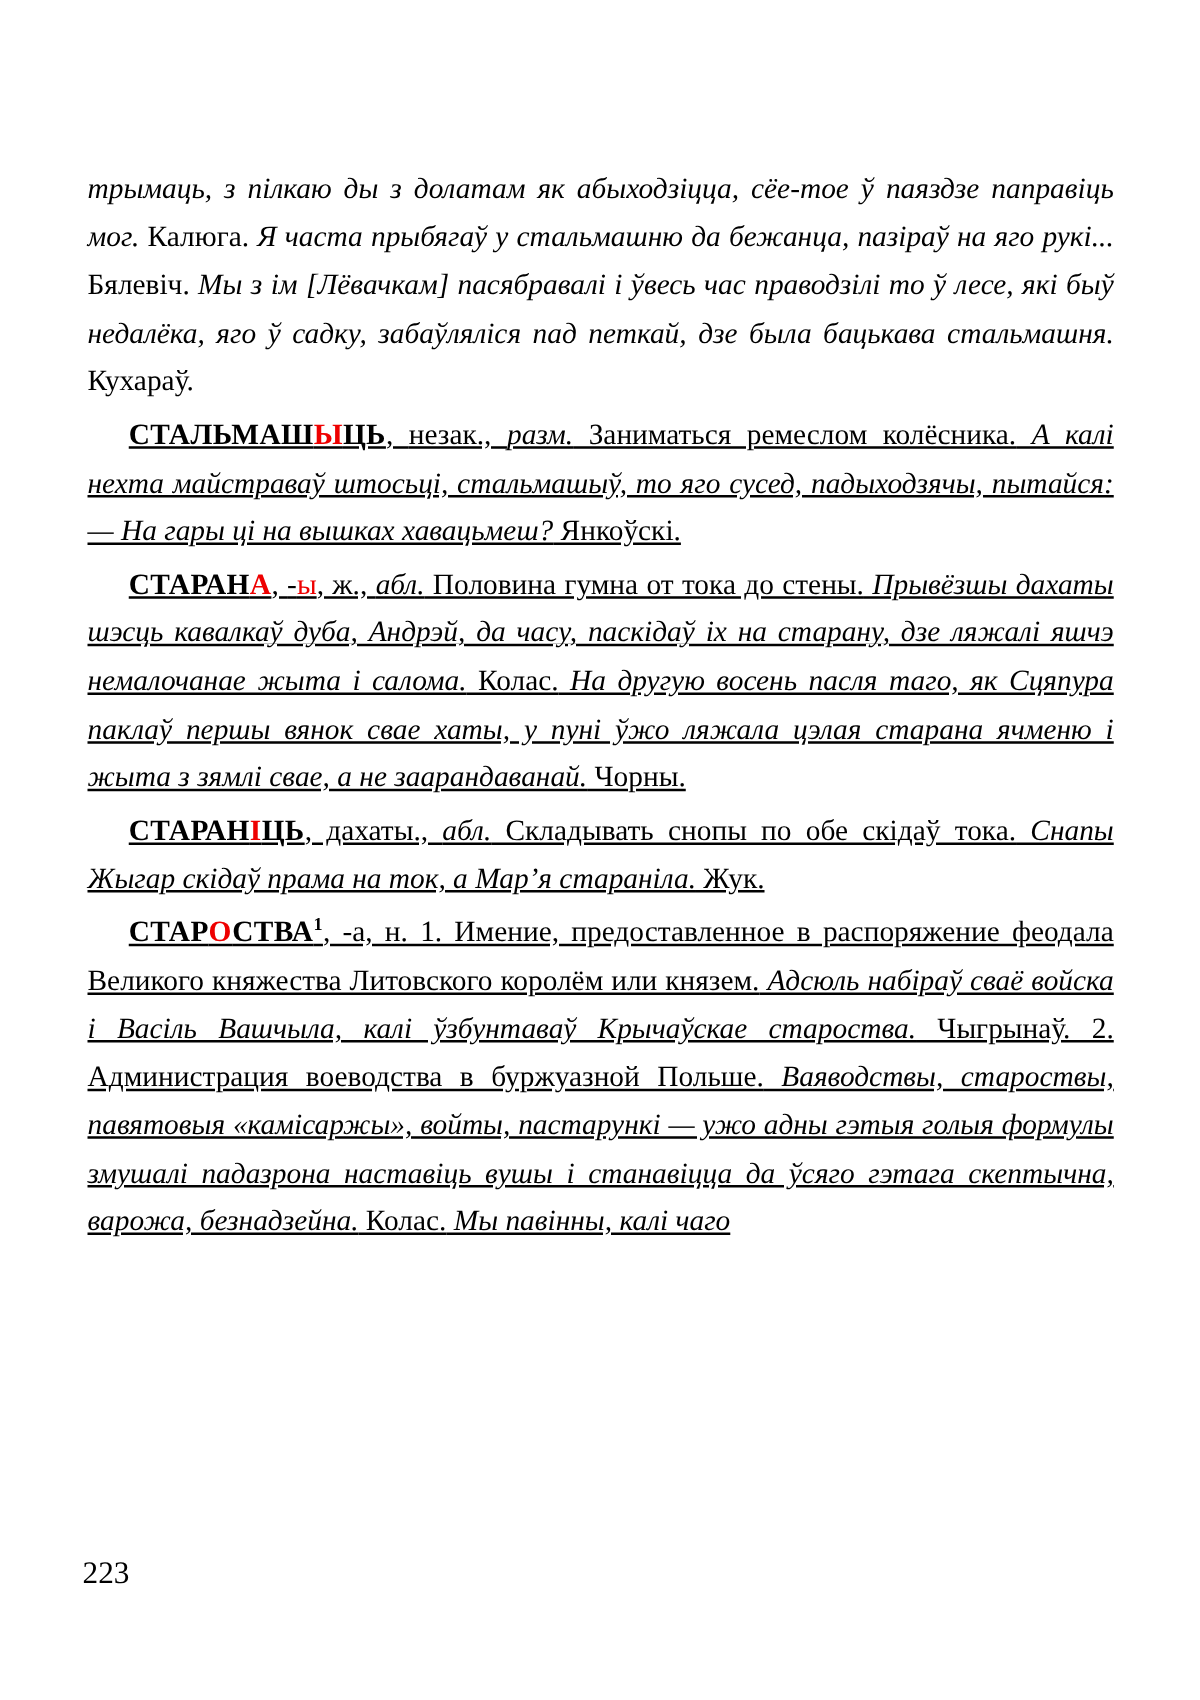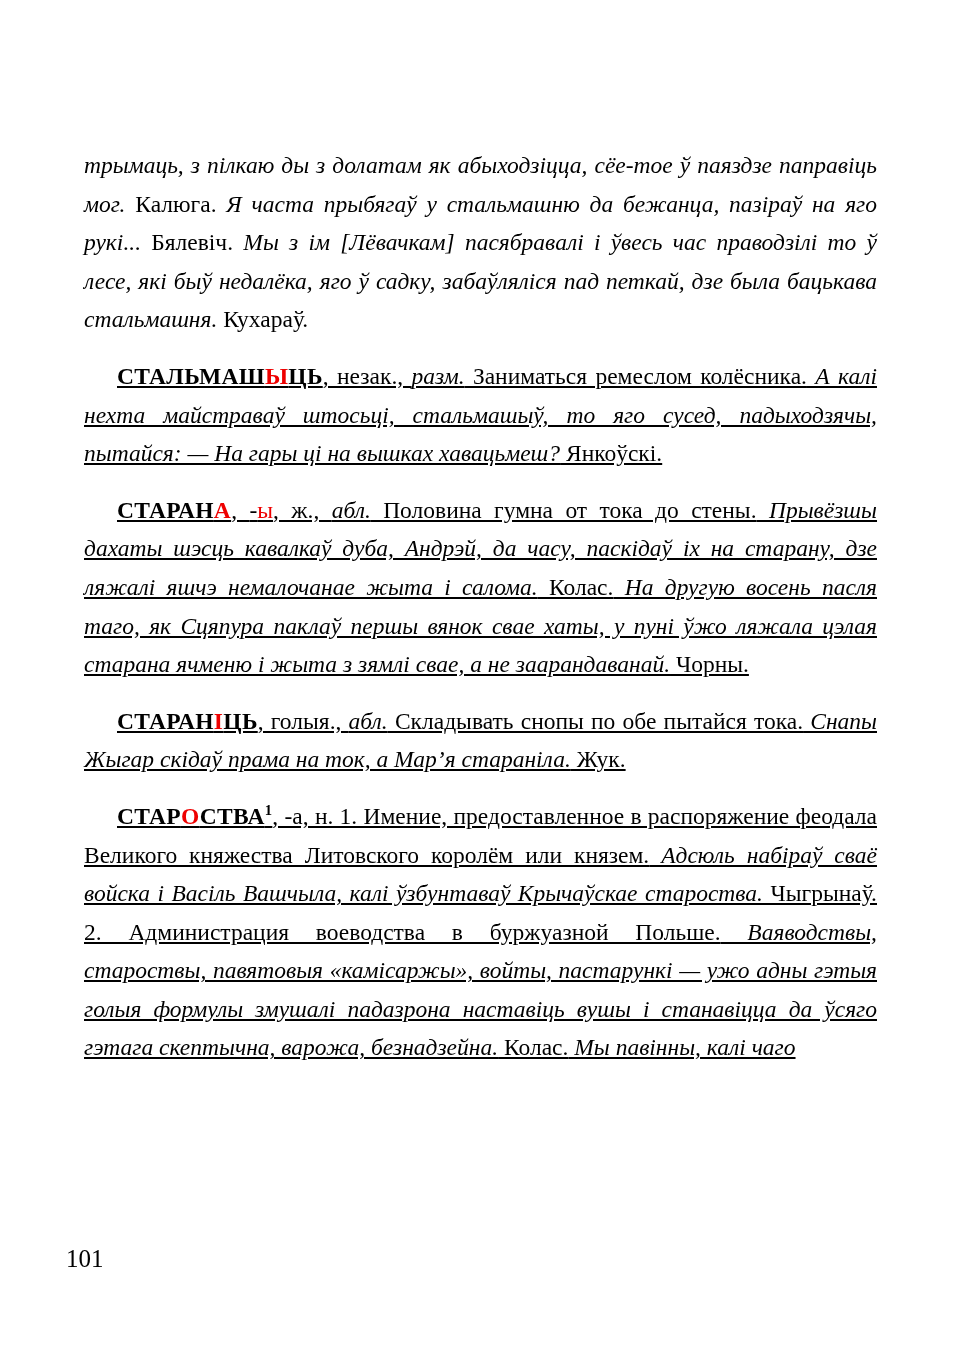--- a/index.html
+++ b/index.html
@@ -21,21 +21,21 @@
 
   .text-column {
     position: absolute;
     left: 66px;
     top: 128px;
     width: 829px;
   }
 
   
   .para {
-    margin: 18px;
+    margin: 4px;
     text-align: justify;
     text-justify: inter-word;
     font-size: 23.5px;
     line-height: 38.6px;
     hyphens: none;
   }
 
   
   .para.cont {
     text-indent: 0;
@@ -90,21 +90,21 @@
 <div class="page">
 
   <div class="text-column">
 
     <p class="para cont"><span class="italic">трымаць, з пілкаю ды з долатам як абыходзіцца, сёе-тое ў паяздзе паправіць мог.</span><span class="roman"> Калюга.</span><span class="italic"> Я часта прыбягаў у стальмашню да бежанца, пазіраў на яго рукі...</span><span class="roman"> Бялевіч.</span><span class="italic"> Мы з ім [Лёвачкам] пасябравалі і ўвесь час праводзілі то ў лесе, які быў недалёка, яго ў садку, забаўляліся пад петкай, дзе была бацькава стальмашня.</span><span class="roman"> Кухараў.</span></p>
 
     <p class="para entry"><span class="headword"><span>СТАЛЬМАШ</span><span class="accent">Ы</span><span>ЦЬ</span></span><span class="roman">, </span><span class="roman">незак., </span><span class="italic">разм.</span><span class="roman"> Заниматься ремеслом колёсника.</span><span class="italic"> А калі нехта майстраваў штосьці, стальмашыў, то яго сусед, падыходзячы, пытайся: — На гары ці на вышках хавацьмеш?</span><span class="roman"> Янкоўскі.</span></p>
 
     <p class="para entry"><span class="headword"><span>СТАРАН</span><span class="accent">А</span></span><span class="roman">, </span><span class="roman">-</span><span class="roman accent">ы</span><span class="roman">, ж., </span><span class="italic">абл.</span><span class="roman"> Половина гумна от тока до стены.</span><span class="italic"> Прывёзшы дахаты шэсць кавалкаў дуба, Андрэй, да часу, паскідаў іх на старану, дзе ляжалі яшчэ немалочанае жыта і салома.</span><span class="roman"> Колас.</span><span class="italic"> На другую восень пасля таго, як Сцяпура паклаў першы вянок свае хаты, у пуні ўжо ляжала цэлая старана ячменю і жыта з зямлі свае, а не заарандаванай.</span><span class="roman"> Чорны.</span></p>
 
-    <p class="para entry"><span class="headword"><span>СТАРАН</span><span class="accent">І</span><span>ЦЬ</span></span><span class="roman">, голыя., </span><span class="italic">абл.</span><span class="roman"> Складывать снопы по обе пытайся тока.</span><span class="italic"> Снапы Жыгар скідаў прама на ток, а Мар’я стараніла.</span><span class="roman"> Жук.</span></p>
+    <p class="para entry"><span class="headword"><span>СТАРАН</span><span class="accent">І</span><span>ЦЬ</span></span><span class="roman">, дахаты., </span><span class="italic">абл.</span><span class="roman"> Складывать снопы по обе скідаў тока.</span><span class="italic"> Снапы Жыгар скідаў прама на ток, а Мар’я стараніла.</span><span class="roman"> Жук.</span></p>
 
     <p class="para entry"><span class="headword"><span>СТАР</span><span class="accent">О</span><span>СТВА</span><sup>1</sup></span><span class="roman">, -а, н. 1. Имение, предоставленное в распоряжение феодала Великого княжества Литовского королём или князем.</span><span class="italic"> Адсюль набіраў сваё войска і Васіль Вашчыла, калі ўзбунтаваў Крычаўскае староства.</span><span class="roman"> Чыгрынаў. 2. Администрация воеводства в буржуазной Польше.</span><span class="italic"> Ваяводствы, староствы, павятовыя «камісаржы», войты, пастарункі — ужо адны гэтыя голыя формулы змушалі падазрона наставіць вушы і станавіцца да ўсяго гэтага скептычна, варожа, безнадзейна.</span><span class="roman"> Колас.</span><span class="italic"> Мы павінны, калі чаго</span></p>
 
   </div>
 
-  <div class="folio">101</div>
+  <div class="folio">223</div>
 
 </div>
 
 </body></html>

